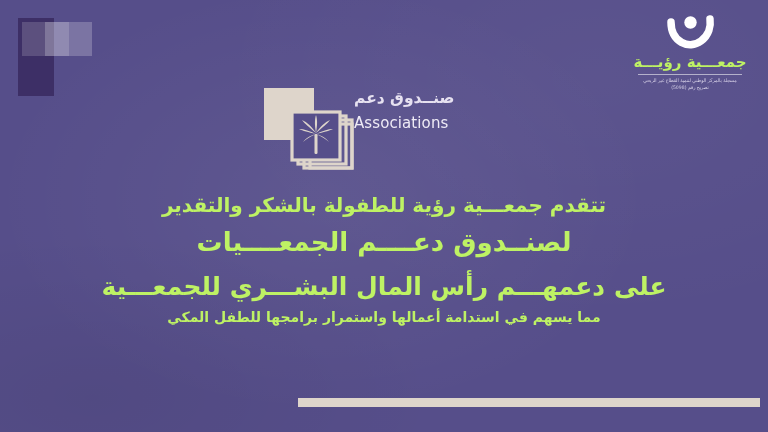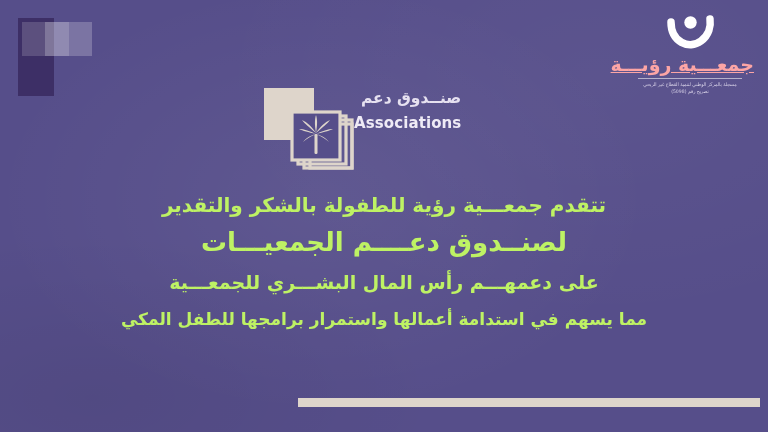--- a/index.html
+++ b/index.html
@@ -45,27 +45,26 @@
   
   #ruya-logo {
     position: absolute;
     right: 14px; top: 8px;
     width: 128px;
     text-align: center;
     color: #FFFFFF;
   }
   #ruya-mark { display:block; margin: 0 auto 2px; }
   #ruya-wordmark {
-    font-size: 19px;
+    font-size: 15px;
     font-weight: 700;
     letter-spacing: 1.2px;
     line-height: 1.1;
-    color: #fca5a5;
-    white-space: nowrap;
-    text-decoration: underline;
+    color: #bef264;
+    white-space: nowrap;
   }
   #ruya-rule {
     width: 104px; height: 1px;
     background: rgba(255,255,255,0.55);
     margin: 3px auto 2px;
   }
   .ruya-fine {
     font-size: 4.6px;
     line-height: 1.55;
     letter-spacing: 0.1px;
@@ -89,21 +88,21 @@
     color: #E6E1F0;
     font-size: 15.5px;
     font-weight: 600;
     line-height: 1.34;
     letter-spacing: 0.4px;
     white-space: nowrap;
   }
   .asf-en {
     color: #EFEBF6;
     font-size: 15px;
-    font-weight: 700;
+    font-weight: 400;
     line-height: 1.26;
     letter-spacing: 0.1px;
     direction: ltr;
     text-align: left;
     white-space: nowrap;
   }
   #asf-en-block { margin-top: 5px; }
   #asf-emblem { width: 92px; height: 86px; flex: 0 0 auto; }
 
   
@@ -123,33 +122,33 @@
     letter-spacing: 0.2px;
   }
   #msg-line-2 {
     font-size: 26px;
     font-weight: 700;
     line-height: 1.55;
     letter-spacing: 0.4px;
     margin-top: 2px;
   }
   #msg-line-3 {
-    font-size: 19px;
+    font-size: 25px;
     font-weight: 700;
     line-height: 1.5;
     letter-spacing: 0.2px;
     margin-top: 6px;
     text-align: center;
   }
   #msg-line-4 {
-    font-size: 17px;
+    font-size: 14px;
     font-weight: 600;
     line-height: 1.5;
     letter-spacing: 0.1px;
-    margin-top: 10px;
+    margin-top: 1px;
   }
 </style>
 </head>
 <body>
 
 <div id="card">
 
   <div id="bg-sheen"></div>
 
   <div id="deco-corner">
@@ -201,18 +200,18 @@
     <div id="asf-text">
       <div class="asf-ar">صنــدوق دعم</div>
       <div id="asf-en-block">
         <div class="asf-en">Associations</div>
       </div>
     </div>
   </div>
 
   <div id="message">
     <div class="msg-line" id="msg-line-1">تتقدم جمعـــية رؤية للطفولة بالشكر والتقدير</div>
-    <div class="msg-line" id="msg-line-2">لصنــدوق دعــــم الجمعيـــات</div>
+    <div class="msg-line" id="msg-line-2">لصنــدوق دعــــم الجمعــــيات</div>
     <div class="msg-line" id="msg-line-3">على دعمهـــم رأس المال البشـــري للجمعـــية</div>
     <div class="msg-line" id="msg-line-4">مما يسهم في استدامة أعمالها واستمرار برامجها للطفل المكي</div>
   </div>
 
 </div>
 
 </body></html>

